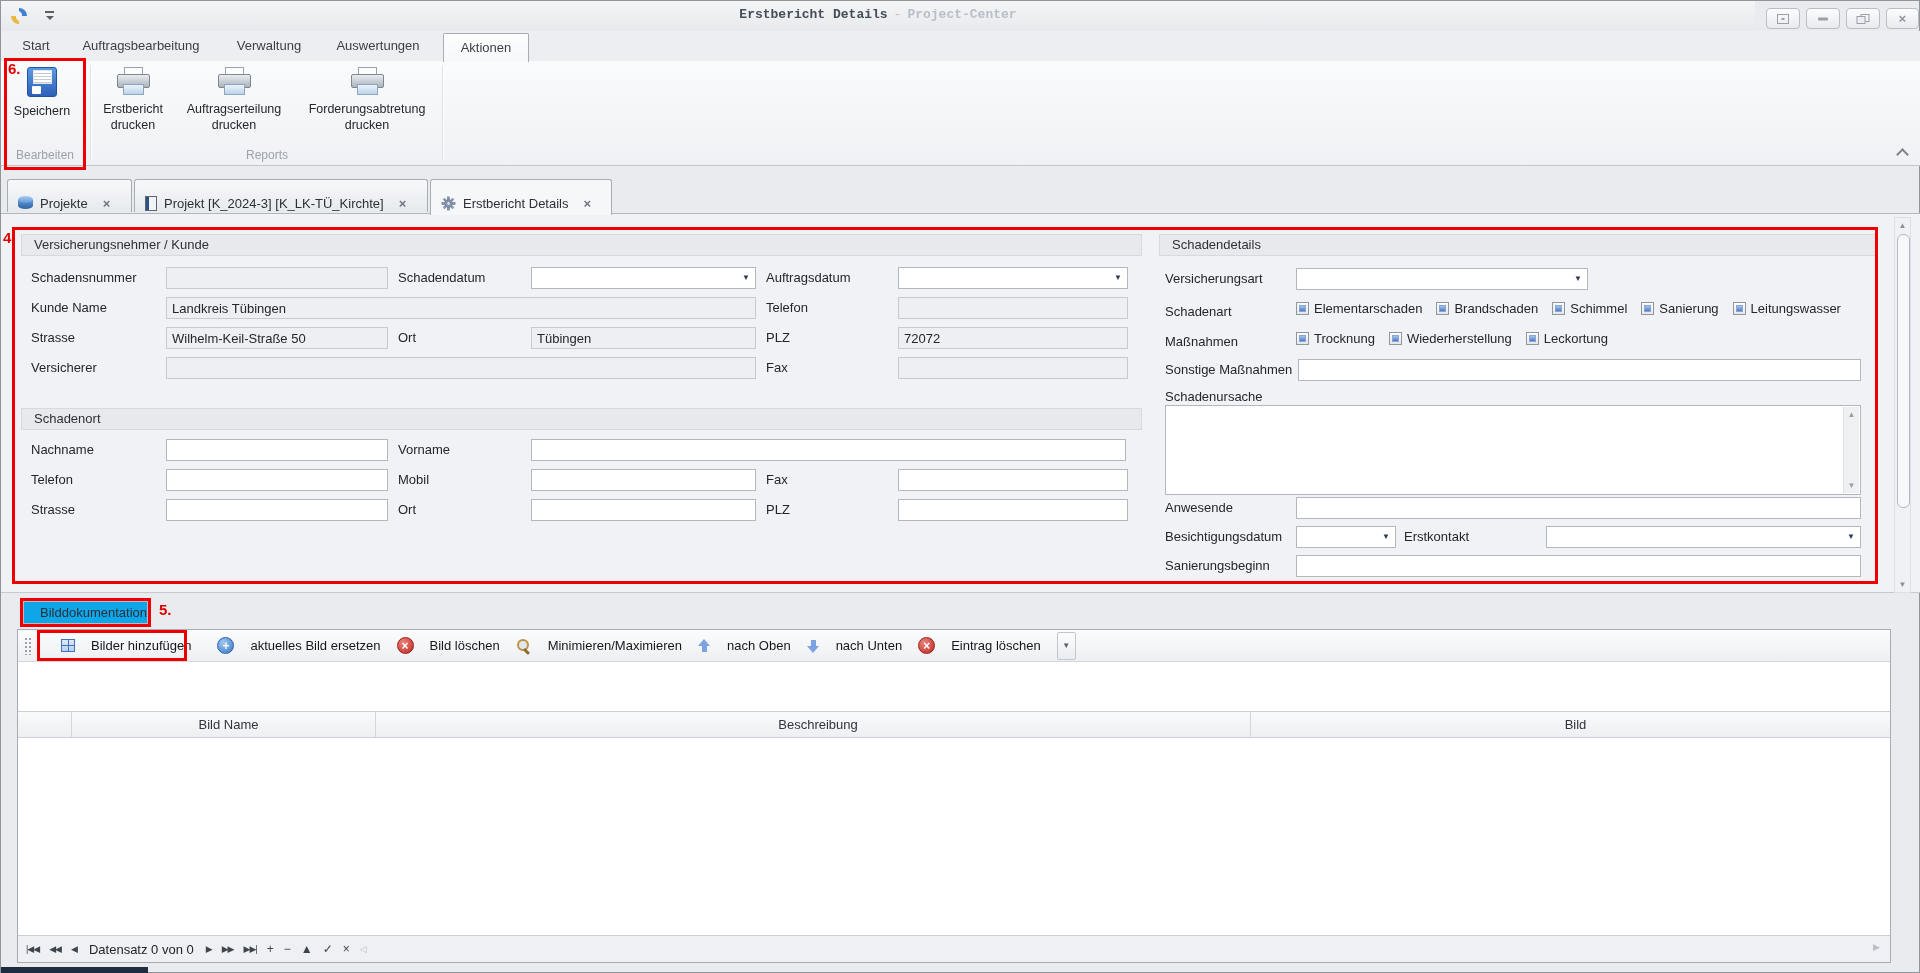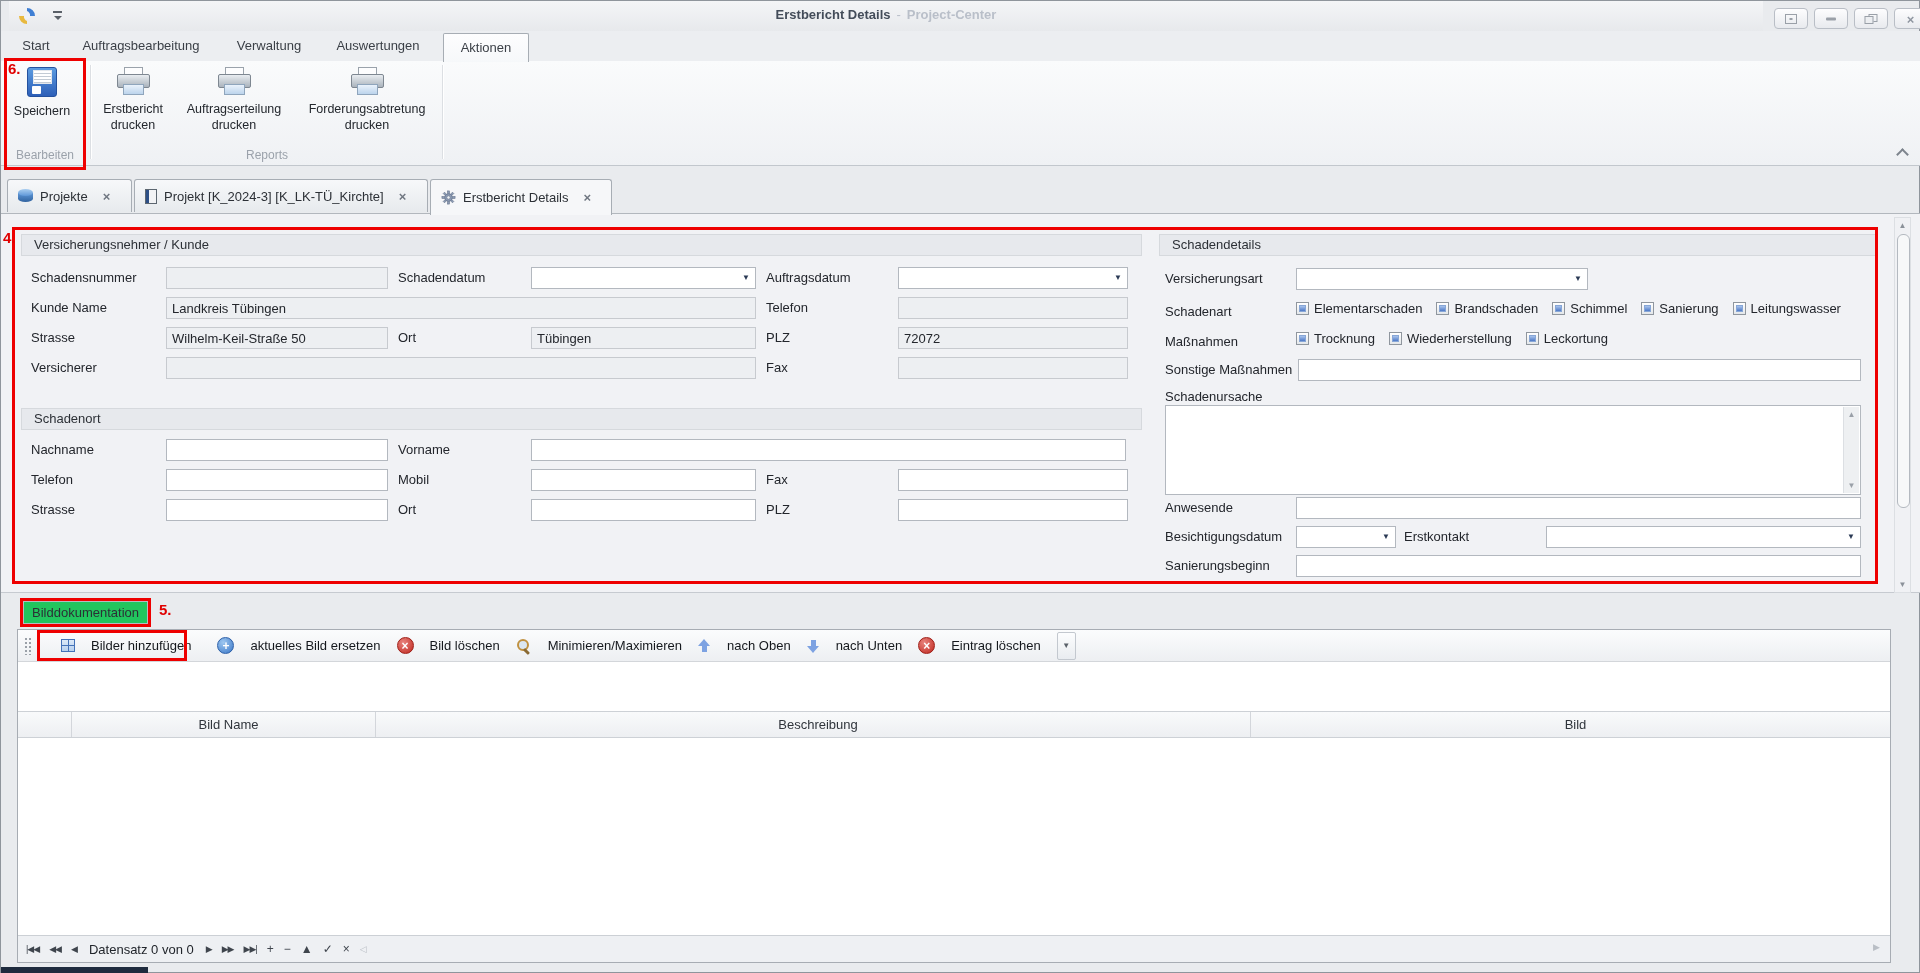--- a/index.html
+++ b/index.html
@@ -1,20 +1,20 @@
 <!DOCTYPE html>
 <html><head>
 <meta charset="utf-8">
 <style>
   html,body{margin:0;padding:0;}
   body{width:1920px;height:973px;overflow:hidden;font-family:"Liberation Sans",sans-serif;background:#e9ebee;}
   .screen{position:absolute;inset:0;width:1920px;height:973px;border:1px solid #8f959c;box-sizing:border-box;background:#e9ebee;}
   .abs{position:absolute;}
   
-  .titlebar{position:absolute;left:8px;top:0;width:1754px;height:30px;background:linear-gradient(#f4f5f7,#e7e9ec);border-bottom:1px solid #d5d8dc;}
+  .titlebar{position:absolute;left:0;top:0;width:1754px;height:30px;background:linear-gradient(#f4f5f7,#e7e9ec);border-bottom:1px solid #d5d8dc;font-family:Liberation Mono, monospace;}
   .title-text{position:absolute;left:0;right:0;top:6px;text-align:center;font-size:13px;}
   .title-main{font-weight:bold;color:#434c59;}
   .title-sep{color:#b9bfc9;margin:0 6px;}
   .title-app{color:#b9bfc9;font-weight:bold;}
   .qat-arrow{position:absolute;left:44px;top:9px;width:10px;height:12px;}
   .qat-arrow .bar{position:absolute;left:0;top:1px;width:9px;height:2px;background:#5a6068;}
   .qat-arrow .tri{position:absolute;left:1px;top:6px;width:0;height:0;border-left:4px solid transparent;border-right:4px solid transparent;border-top:4px solid #5a6068;}
   .win-btn{position:absolute;top:7px;width:32px;height:19px;border:1px solid #b9bec6;border-radius:4px;background:linear-gradient(#fdfdfe,#e8eaee);}
   .wb-glyph{position:absolute;left:50%;top:50%;transform:translate(-50%,-50%);color:#8f96a0;}
   .g-full{width:10px;height:8px;border:1.5px solid #9aa0a8;}
@@ -41,21 +41,21 @@
   .fl-top{position:absolute;left:5px;top:2px;width:17px;height:12px;background:repeating-linear-gradient(180deg,#ffffff 0 2px,#c3cbd4 2px 3px);border:1px solid #e3e7ec;}
   .fl-label{position:absolute;left:4px;bottom:2px;width:9px;height:8px;background:#fff;border-radius:1px;}
   .icon-printer{position:relative;width:34px;height:28px;}
   .pr-paper{position:absolute;left:8px;top:0;width:17px;height:8px;background:#fdfdfe;border:1px solid #9aa2ab;}
   .pr-body{position:absolute;left:1px;top:7px;width:31px;height:12px;background:linear-gradient(#e9edf1,#aab3bc);border:1px solid #7e8791;border-radius:2px;}
   .pr-out{position:absolute;left:7px;top:17px;width:19px;height:9px;background:linear-gradient(#eaf2fb,#bcd4ec);border:1px solid #8fa5bc;}
   
   .anno-box{position:absolute;border:3px solid #ee0000;box-sizing:border-box;z-index:50;pointer-events:none;}
   .anno-num{position:absolute;color:#e00000;font-weight:bold;font-size:15px;z-index:51;}
   
-  .doctab{position:absolute;top:178px;height:33px;background:linear-gradient(#f7f8fa,#e7eaed);border:1px solid #a7adb4;border-bottom:none;border-radius:3px 3px 0 0;box-sizing:border-box;display:flex;align-items:center;padding:16px 10px;font-size:13px;color:#2c3036;gap:7px;}
+  .doctab{position:absolute;top:178px;height:33px;background:linear-gradient(#f7f8fa,#e7eaed);border:1px solid #a7adb4;border-bottom:none;border-radius:3px 3px 0 0;box-sizing:border-box;display:flex;padding:16px 10px;font-size:13px;color:#2c3036;gap:7px;}
   .doctab.active{background:#f6f7f9;height:36px;z-index:6;}
   .dtab-close{color:#6f7680;font-weight:bold;font-size:13px;margin-left:8px;}
   .icon-db{position:relative;width:15px;height:14px;}
   .db-body{position:absolute;left:0;top:4px;width:15px;height:9px;background:linear-gradient(#5e97d8,#31639f);border-radius:0 0 50% 50%/0 0 40% 40%;}
   .db-top{position:absolute;left:0;top:0;width:15px;height:7px;background:linear-gradient(#a9cdf0,#5e97d8);border-radius:50%;}
   .icon-book{width:12px;height:15px;background:linear-gradient(90deg,#2d4f86 0 3px,#f2f3f5 3px);border:1px solid #5c6670;box-sizing:border-box;}
   
   .form-region{position:absolute;left:0;top:212px;width:1920px;height:380px;background:#f1f2f5;border-top:1px solid #b2b7bd;border-bottom:1px solid #c6cad0;box-sizing:border-box;}
   .group-band{position:absolute;height:22px;background:#e7e9ed;border:1px solid #d6d9dd;box-sizing:border-box;font-size:13px;color:#2c3036;line-height:20px;padding-left:12px;}
   .lbl{position:absolute;font-size:13px;color:#23262c;white-space:nowrap;}
@@ -69,21 +69,21 @@
   .cb::after{content:"";position:absolute;inset:2px;background:linear-gradient(#aac4ec,#4d79c7);border:1px solid #87a6d6;}
   .ta{position:absolute;background:#fff;border:1px solid #b3b8bf;box-sizing:border-box;}
   .mini-scroll{position:absolute;right:1px;top:1px;bottom:1px;width:15px;background:#eef0f2;border-left:1px solid #dcdfe3;}
   .ms-up,.ms-down{position:absolute;left:0;right:0;text-align:center;font-size:8px;color:#9aa0a8;}
   .ms-up{top:3px;} .ms-down{bottom:3px;}
   .form-scrollbar{position:absolute;left:1893px;top:216px;width:17px;height:376px;background:#f0f1f4;border:1px solid #dcdfe3;box-sizing:border-box;}
   .fs-up,.fs-down{position:absolute;left:0;right:0;text-align:center;font-size:8px;color:#8b9199;}
   .fs-up{top:3px;} .fs-down{bottom:3px;}
   .fs-thumb{position:absolute;left:2px;width:11px;top:16px;height:272px;background:#f7f8f9;border:1px solid #b4b9c0;border-radius:6px;}
   
-  .bilddok-tab{position:absolute;left:22px;top:600px;width:125px;height:23px;background:#22c55e;border:1px solid #b6bbc2;box-sizing:border-box;font-size:13px;color:#2c3036;text-align:center;line-height:21px;}
+  .bilddok-tab{position:absolute;left:22px;top:600px;width:125px;height:23px;background:#0ea5e9;border:1px solid #b6bbc2;box-sizing:border-box;font-size:13px;color:#2c3036;text-align:right;line-height:21px;}
   .grid-panel{position:absolute;left:16px;top:628px;width:1874px;height:334px;background:#fff;border:1px solid #a7acb3;box-sizing:border-box;}
   .grid-toolbar{position:absolute;left:0;top:0;right:0;height:32px;background:linear-gradient(#fbfcfd,#edeff2);border-bottom:1px solid #d3d6da;display:flex;align-items:center;gap:16px;padding-left:6px;box-sizing:border-box;}
   .grip{width:7px;height:18px;background-image:radial-gradient(circle,#9aa0a8 1px,transparent 1.3px);background-size:4px 4px;}
   .tbtn{display:flex;align-items:center;gap:16px;font-size:13px;color:#15181d;white-space:nowrap;}
   .icon-addimg{width:14px;height:13px;border:1px solid #4472b8;background:linear-gradient(#dce9f8,#b7d0ee);position:relative;box-sizing:border-box;}
   .icon-addimg::before{content:"";position:absolute;left:0;right:0;top:5px;height:1px;background:#4472b8;}
   .icon-addimg::after{content:"";position:absolute;left:6px;top:0;bottom:0;width:1px;background:#4472b8;}
   .icon-plus,.icon-xcircle{width:15px;height:15px;border-radius:50%;position:relative;text-align:center;}
   .icon-plus{background:radial-gradient(circle at 35% 30%,#9ec7f0,#3a77c8);border:1px solid #2c5fa8;}
   .icon-plus::before{content:"+";color:#fff;font-weight:bold;font-size:12px;line-height:15px;}

